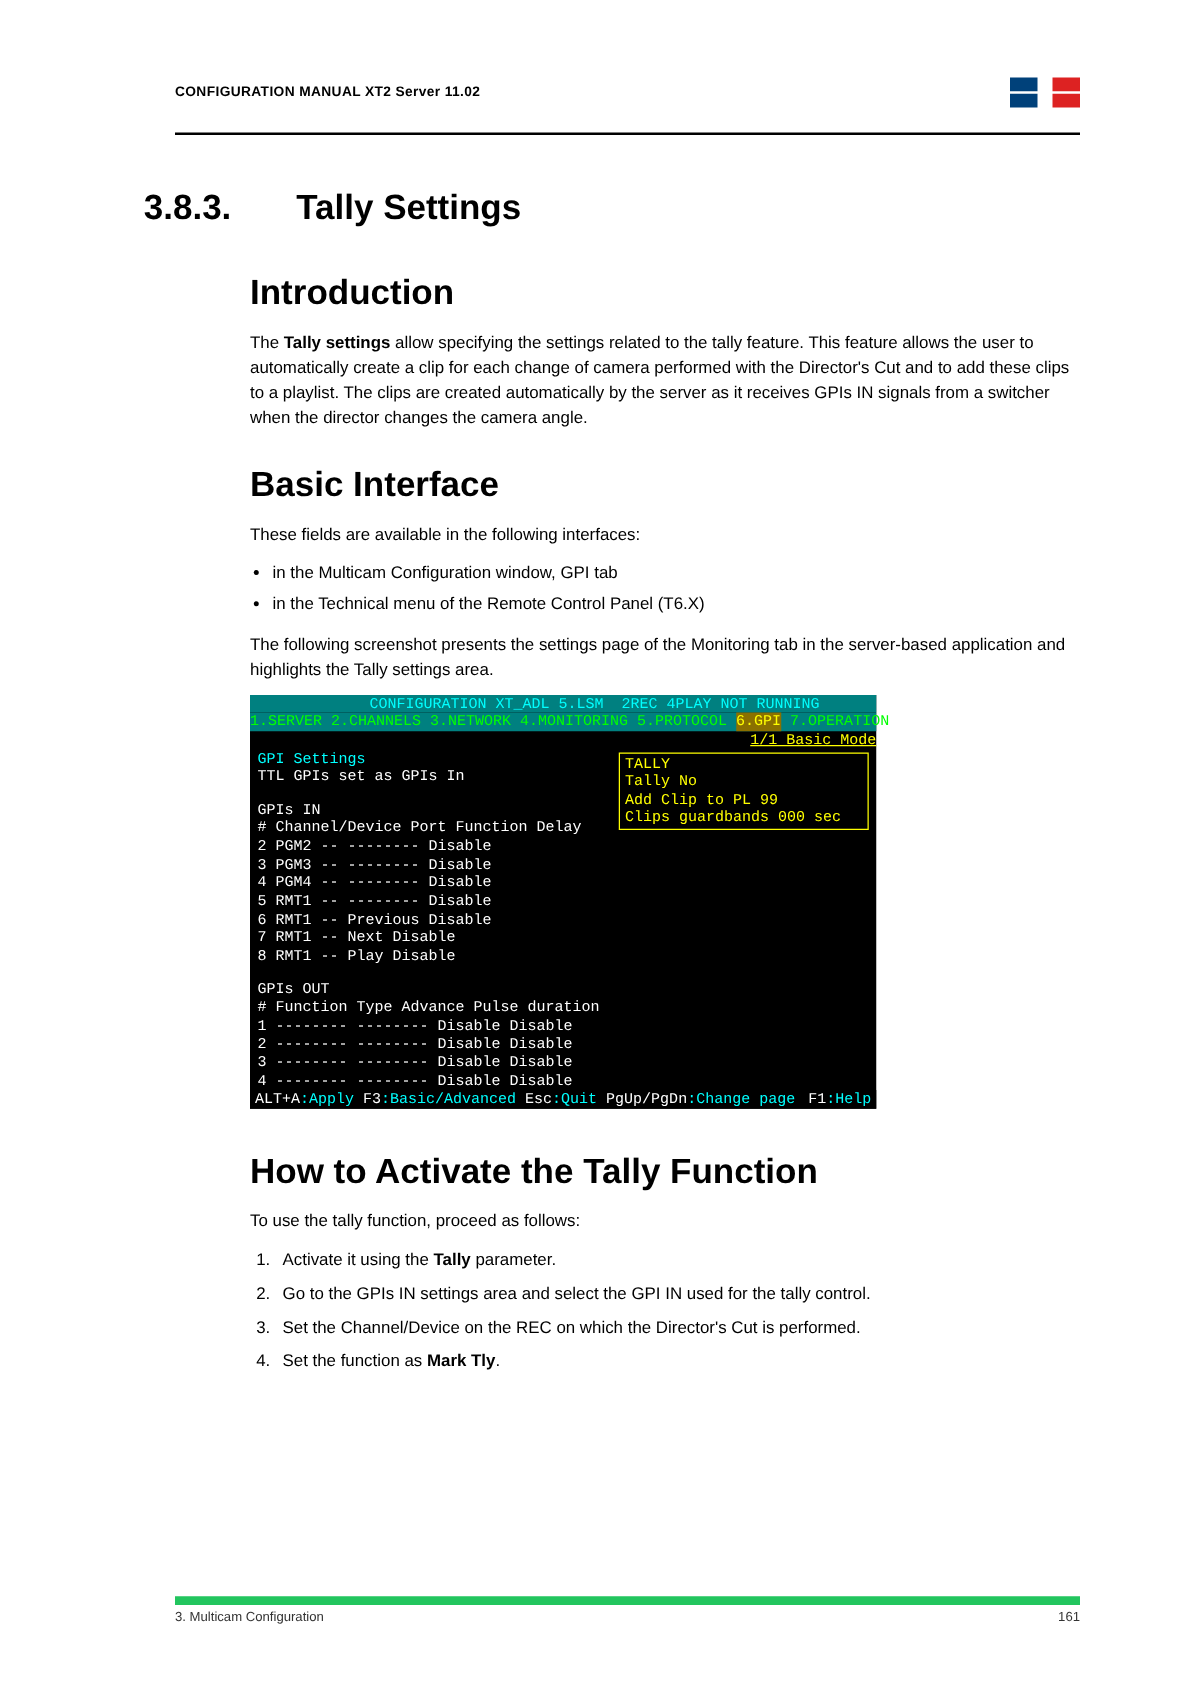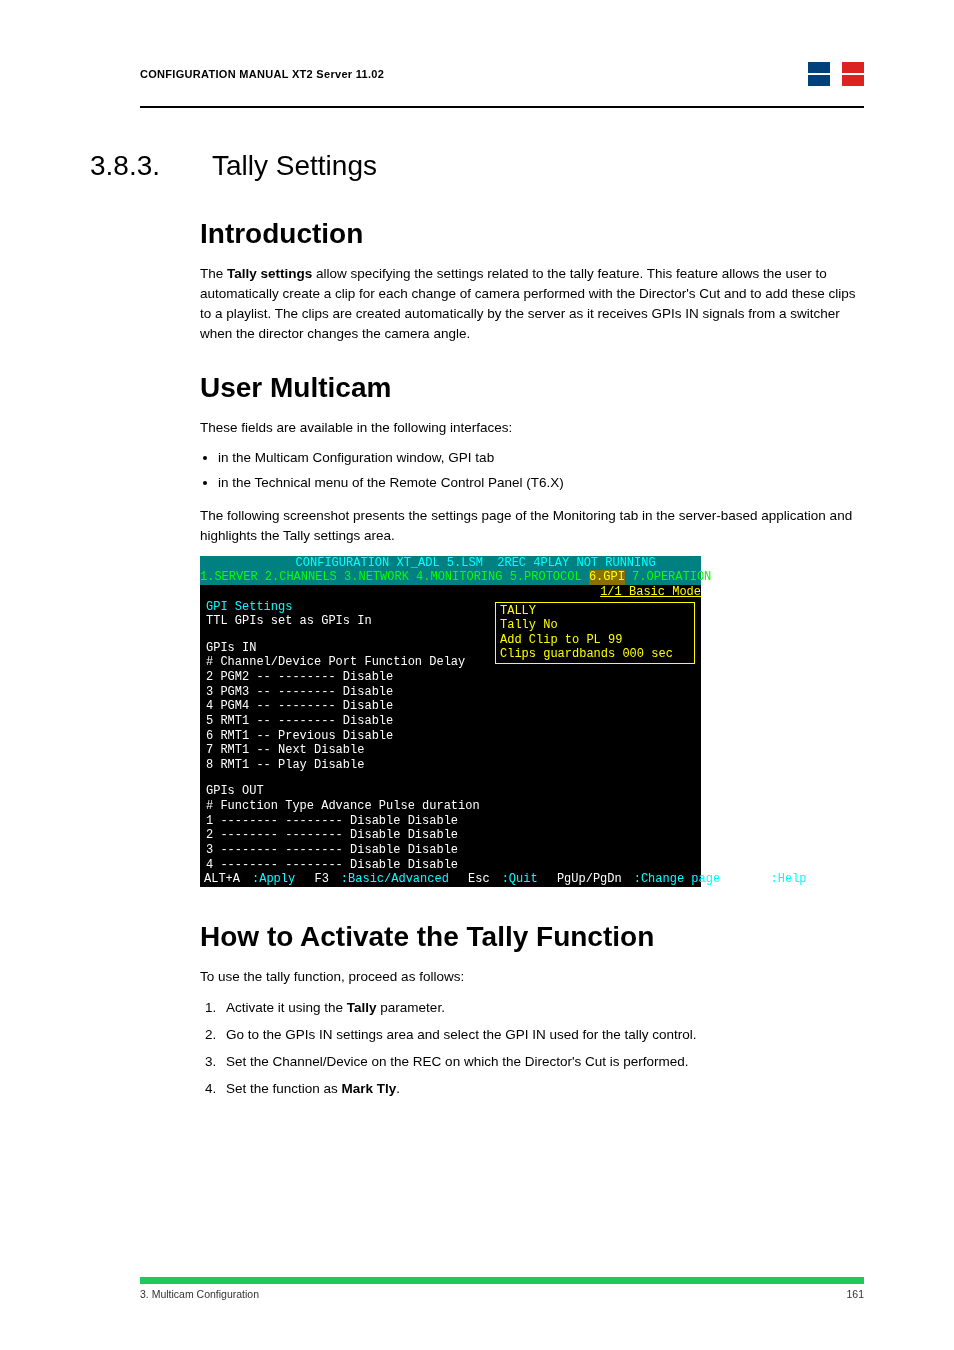--- a/index.html
+++ b/index.html
@@ -5,40 +5,40 @@
   * { box-sizing: border-box; margin: 0; padding: 0; }
   body { width: 954px; height: 1350px; background: #fff; font-family: Arial, Helvetica, sans-serif; color: #000; position: relative; }
   .page { padding: 110px 90px 60px 90px; }
   .header { position: absolute; top: 62px; left: 140px; right: 90px; display: flex; justify-content: space-between; align-items: center; border-bottom: 2px solid #000; padding-bottom: 20px; }
   .header .title { font-size: 11px; font-weight: bold; letter-spacing: 0.3px; }
   .logo { display: flex; gap: 2px; align-items: center; }
   .logo .bar { width: 22px; height: 11px; }
   .logo .bar.blue { background: #00417a; }
   .logo .bar.red { background: #d22; }
   .logo .col { display: flex; flex-direction: column; gap: 2px; }
-  h1.section { font-size: 28px; font-weight: normal; margin-top: 40px; display: flex; gap: 32px; }
+  h1.section { font-size: 28px; font-weight: bold; margin-top: 40px; display: flex; gap: 32px; margin-left: 25px; }
   h1.section .num { min-width: 90px; }
   .content { margin-left: 110px; margin-top: 36px; }
   h2 { font-size: 28px; font-weight: bold; margin-top: 28px; margin-bottom: 14px; }
   p { font-size: 13.5px; line-height: 1.48; margin-bottom: 10px; }
   ul { margin: 8px 0 12px 18px; }
   ul li { font-size: 13.5px; line-height: 1.55; margin-bottom: 4px; }
   ol { margin: 8px 0 12px 20px; }
   ol li { font-size: 13.5px; line-height: 1.7; margin-bottom: 4px; padding-left: 6px; }
   b { font-weight: bold; }
   .terminal { background: #000; font-family: "Courier New", monospace; font-size: 12px; line-height: 1.22; padding: 0; margin-top: 10px; width: 501px; }
   .term-row { display: flex; white-space: pre; }
   .green { color: #00ff00; }
   .cyan { color: #00ffff; }
   .yellow { color: #ffff00; }
   .white { color: #fff; }
   .bg-cyan { background: #008080; color: #00ffff; padding: 0 2px; }
   .bg-yellow { background: #8a7000; color: #ffff00; }
   .tally-box { border: 1px solid #ffff00; padding: 1px 4px; }
-  .footer-line { white-space: pre; gap: 12px; }
+  .footer-line { white-space: pre; }
   .footer { position: absolute; bottom: 50px; left: 140px; right: 90px; border-top: 7px solid #22c55e; padding-top: 4px; display: flex; justify-content: space-between; font-size: 10.5px; color: #333; }
 </style>
 </head>
 <body>
 
 <div class="header">
   <span class="title">CONFIGURATION MANUAL XT2 Server 11.02</span>
   <span class="logo">
     <span class="col">
         <span class="bar blue"></span>
@@ -57,21 +57,21 @@
     <span class="num">3.8.3.</span>
     <span>Tally Settings</span>
   </h1>
 
   <div class="content">
     <h2>Introduction</h2>
     <p>
       <span>The </span><b>Tally settings</b><span> allow specifying the settings related to the tally feature. This feature allows the user to automatically create a clip for each change of camera performed with the Director's Cut and to add these clips to a playlist. The clips are created automatically by the server as it receives GPIs IN signals from a switcher when the director changes the camera angle.</span>
     </p>
 
-    <h2>User Multicam</h2>
+    <h2>Basic Interface</h2>
     <p>These fields are available in the following interfaces:</p>
     <ul>
       <li>in the Multicam Configuration window, GPI tab</li>
       <li>in the Technical menu of the Remote Control Panel (T6.X)</li>
     </ul>
     <p>The following screenshot presents the settings page of the Monitoring tab in the server-based application and highlights the Tally settings area.</p>
 
     <div class="terminal">
       <div class="term-row"><span class="bg-cyan" style="width:100%;">             CONFIGURATION XT_ADL 5.LSM  2REC 4PLAY NOT RUNNING</span></div>
       <div class="term-row" style="background:#008080;">

